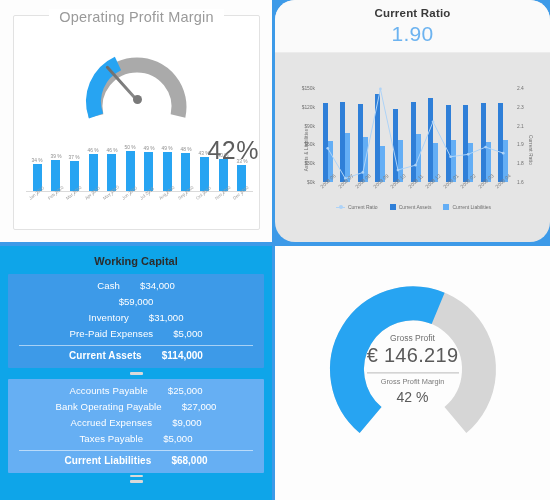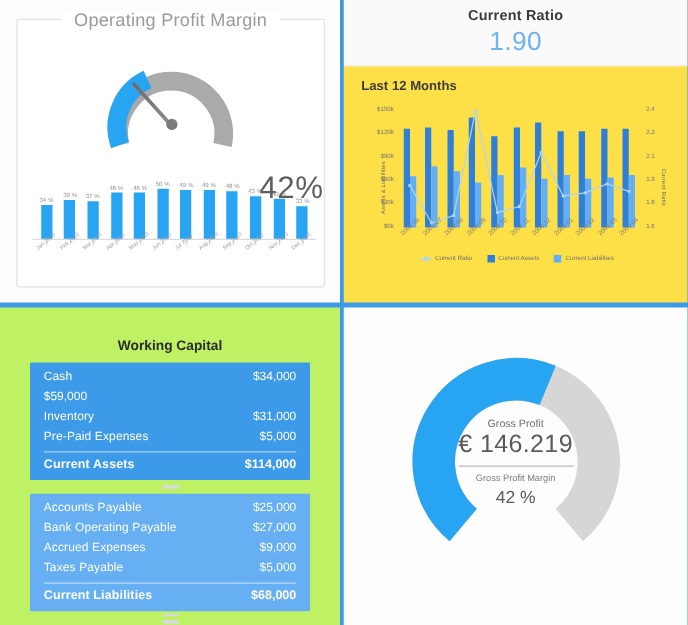--- a/index.html
+++ b/index.html
@@ -45,21 +45,21 @@
   .bticks i{flex:1;display:block;position:relative;}
   .bticks i:after{content:"";position:absolute;left:50%;top:0;width:1px;height:4px;
                   background:#dadada;}
   .blabels{display:flex;justify-content:space-between;padding:0 2px;height:20px;
            margin-top:1px;}
   .blabels span{flex:1;font-size:3.4px;color:#9d9d9d;white-space:nowrap;
                 transform:rotate(-40deg) scale(1.3);transform-origin:left top;
                 display:block;}
 
   
-  .p2{background:#fde047;}
+  .p2{background:#e5e5e5;border-radius:20px;}
   .p2-head{height:52px;border-bottom:1px solid #ececec;background:#fafafa;
            display:flex;flex-direction:column;align-items:center;justify-content:center;}
   .p2-head .t{font-size:11.5px;color:#3a3a3a;font-weight:bold;letter-spacing:.2px;}
   .p2-head .v{font-size:21px;color:#6cb3f0;margin-top:3px;letter-spacing:.3px;}
   .p2-sub{font-size:10.5px;color:#3c3c3c;font-weight:bold;margin:10px 0 0 14px;}
   .chart2{position:absolute;left:8px;right:6px;top:84px;bottom:26px;}
   .ylab{position:absolute;left:2px;top:50%;transform:translateY(-50%) rotate(-90deg);
         font-size:4.6px;color:#6a6a6a;white-space:nowrap;letter-spacing:.2px;}
   .ylab.r{left:auto;right:-2px;transform:translateY(-50%) rotate(90deg);}
   .plot{position:absolute;left:36px;right:32px;top:4px;bottom:34px;}
@@ -83,28 +83,28 @@
   .legend2{position:absolute;left:0;right:0;bottom:6px;display:flex;
            justify-content:center;align-items:center;gap:12px;}
   .legend2 .li{display:flex;align-items:center;gap:3px;font-size:5px;color:#6f6f6f;
                white-space:nowrap;}
   .sw{width:6px;height:6px;display:inline-block;}
   .swline{width:9px;height:1px;background:#aed3f7;position:relative;}
   .swline:after{content:"";position:absolute;left:3px;top:-1.5px;width:4px;height:4px;
                 border-radius:50%;background:#aed3f7;}
 
   
-  .p3{background:#bef264;padding:16px;}
+  .p3{background:#0ea5e9;padding:0;}
   .p3-title{text-align:center;font-size:11px;color:#2c2c2c;font-weight:bold;
             padding:9px 0 7px;}
   .wc{padding:0 8px;}
   .wbox{border-radius:1px;padding:4px 0;}
   .wbox.assets{background:#3d9ae8;}
   .wbox.liab{background:#66aff3;}
-  .wrow{display:flex;justify-content:space-between;align-items:center;
+  .wrow{display:flex;justify-content:center;align-items:center;
         padding:1px 11px;font-size:9.6px;color:#fff;line-height:14px;gap:20px;}
   .wrow .lbl{letter-spacing:.1px;}
   .wrow .amt{font-variant-numeric:tabular-nums;}
   .wtot{border-top:1px solid rgba(255,255,255,.55);margin:3px 11px 0;padding-top:2px;}
   .wtot .wrow{padding:1px 0;font-weight:bold;font-size:10px;}
   .wsep{display:flex;justify-content:center;align-items:center;height:11px;}
   .wsep .minus{width:13px;height:3px;background:#d9d9d9;border-radius:1px;}
   .wsep .eq{width:13px;height:8px;display:flex;flex-direction:column;
             justify-content:space-between;}
   .wsep .eq i{display:block;height:2.5px;background:#d9d9d9;border-radius:1px;}
@@ -227,21 +227,20 @@
     </div>
   </div>
 
   <div class="vdiv"></div>
 
   <div class="panel p2">
     <div class="p2-head">
       <div class="t">Current Ratio</div>
       <div class="v">1.90</div>
     </div>
-    <div class="p2-sub">Last 12 Months</div>
 
     <div class="chart2">
       <div class="ylab">Assets &amp; Liabilities</div>
       <div class="ylab r">Current Ratio</div>
 
       <div class="plot">
         <div class="yticks" id="cr-yleft">
             <div style="bottom: 0%; transform: translateY(50%);">$0k</div>
             <div style="bottom: 20%; transform: translateY(50%);">$30k</div>
             <div style="bottom: 40%; transform: translateY(50%);">$60k</div>

